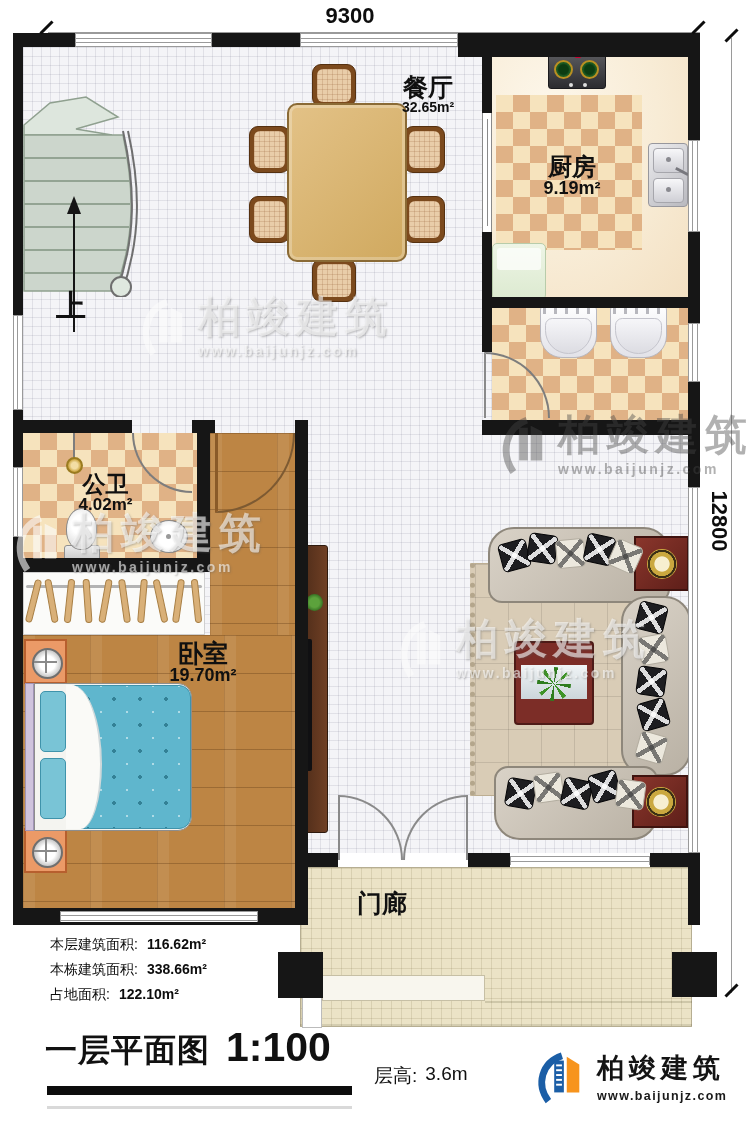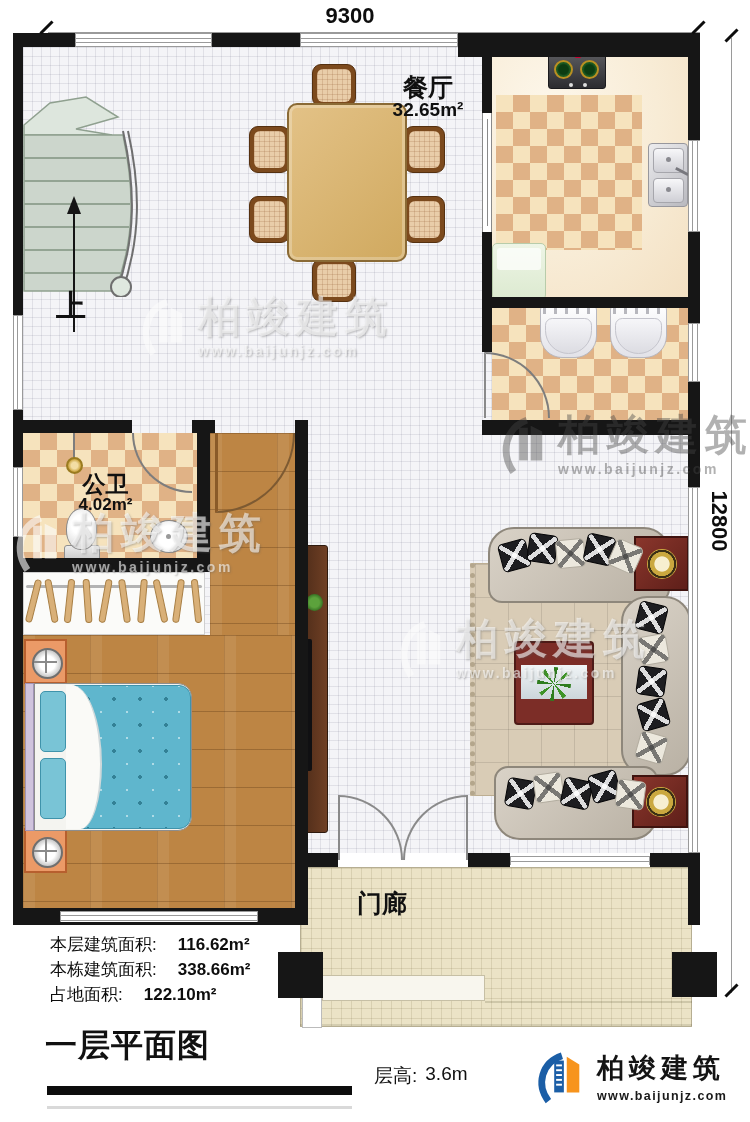--- a/index.html
+++ b/index.html
@@ -33,21 +33,21 @@
   .wm-url{font-size:14px;font-weight:700;letter-spacing:2.5px;margin-top:5px;white-space:nowrap;}
   .dim{font-weight:700;font-size:22px;color:#0d0d0d;text-align:center;z-index:8;}
   .tick{width:17px;height:3px;background:#0d0d0d;transform:rotate(-45deg);z-index:8;}
   .dimline{background:#9a9a9a;z-index:2;}
   .chair{background:#7c4a1d;border:1px solid #55300f;border-radius:9px;z-index:2;}
   .chair .cush{position:absolute;left:4px;top:4px;right:4px;bottom:4px;border-radius:6px;background:#e9cda9;background-image:linear-gradient(rgba(160,110,70,.25) 1px,transparent 1px),linear-gradient(90deg,rgba(160,110,70,.25) 1px,transparent 1px);background-size:5px 5px;}
   .washer{background:linear-gradient(#ffffff,#e2e2e8);border:1.5px solid #b7b7bf;border-radius:7px 7px 22px 22px;z-index:3;}
   .washer .drum{position:absolute;left:4px;top:14px;right:4px;bottom:3px;border:1px solid #c4c4cc;border-radius:8px 8px 26px 26px;background:linear-gradient(#f6f6f9,#dcdce2);}
   .washer .panel{position:absolute;left:2px;top:2px;right:2px;height:8px;background:repeating-linear-gradient(90deg,#9a9aa2 0 3px,transparent 3px 11px);opacity:.7;}
   .hanger{width:5px;height:42px;background:#d9b078;border:1px solid #a87f45;border-radius:4px;}
-  .stat-row{display:flex;gap:21px;font-size:17px;line-height:25px;color:#0d0d0d;}
+  .stat-row{display:flex;gap:9px;font-size:14px;line-height:25px;color:#0d0d0d;}
   .stat-label{font-weight:400;}
   .stat-value{font-weight:700;}
 </style>
 </head>
 <body>
 
 <div id="stage">
 
   <div class="abs tile" style="left:23px;top:47px;width:665px;height:806px;z-index:1"></div>
   <div class="abs marble" style="left:492px;top:57px;width:196px;height:240px;z-index:1"></div>
@@ -251,25 +251,33 @@
   <div class="abs wall" style="left:650px;top:853px;width:50px;height:14px;z-index:5"></div>
 
   <div class="abs arc" style="left:132px;top:433px;width:60px;height:60px;border-left:2px solid #7d7d7d;border-bottom:2px solid #7d7d7d;border-bottom-left-radius:100%"></div>
   <div class="abs arc" style="left:215px;top:433px;width:80px;height:80px;border-right:2px solid #7d5a32;border-bottom:2px solid #7d5a32;border-bottom-right-radius:100%;border-left:3px solid #8a5a28"></div>
   <div class="abs arc" style="left:484px;top:352px;width:66px;height:66px;border-top:2px solid #7d7d7d;border-right:2px solid #7d7d7d;border-top-right-radius:100%;border-left:2px solid #8a8a8a"></div>
   <div class="abs arc" style="left:338px;top:795px;width:65px;height:65px;border-top:2px solid #8a8a8a;border-right:2px solid #8a8a8a;border-top-right-radius:100%;border-left:2px solid #8a8a8a"></div>
   <div class="abs arc" style="left:403px;top:795px;width:65px;height:65px;border-top:2px solid #8a8a8a;border-left:2px solid #8a8a8a;border-top-left-radius:100%;border-right:2px solid #8a8a8a"></div>
 
   <div class="abs rlabel" style="left:378px;top:74px;width:100px">
     <div class="rname" style="font-size:25px">餐厅</div>
-    <div class="rarea" style="font-size:19px">32.65m²</div>
+    <div class="rarea" style="font-size:14px">32.65m²</div>
+  </div>
+  <div class="abs rlabel" style="left:512px;top:154px;width:120px">
+    <div class="rname" style="font-size:24px">厨房</div>
+    <div class="rarea" style="font-size:18px">9.19m²</div>
   </div>
   <div class="abs rlabel" style="left:58px;top:472px;width:95px">
     <div class="rname" style="font-size:23px">公卫</div>
     <div class="rarea" style="font-size:17px">4.02m²</div>
+  </div>
+  <div class="abs rlabel" style="left:153px;top:640px;width:100px">
+    <div class="rname" style="font-size:25px">卧室</div>
+    <div class="rarea" style="font-size:18px">19.70m²</div>
   </div>
   <div class="abs rlabel" style="left:343px;top:890px;width:78px">
     <div class="rname" style="font-size:25px">门廊</div>
   </div>
 
   <div class="abs wm wm-light" style="left:138px;top:296px">
     <svg width="50" height="64" viewBox="0 0 52 66">
         <path d="M30 6 C8 14 2 40 16 60" fill="none" stroke="currentColor" stroke-width="7"></path>
         <rect x="22" y="14" width="9" height="34" fill="currentColor"></rect>
         <path d="M34 12 L46 18 V48 H34 Z" fill="currentColor"></path>
@@ -332,20 +340,21 @@
       <span class="stat-value">338.66m²</span>
     </div>
     <div class="stat-row">
       <span class="stat-label">占地面积:</span>
       <span class="stat-value">122.10m²</span>
     </div>
   </div>
 
   <div class="abs" style="left:45px;top:1024px;display:flex;gap:16px;align-items:baseline;z-index:7">
     <span style="font-size:32px;font-weight:600;letter-spacing:1px">一层平面图</span>
+    <span style="font-size:41px;font-weight:600">1:100</span>
   </div>
   <div class="abs" style="left:47px;top:1086px;width:305px;height:9px;background:#0d0d0d;z-index:7"></div>
   <div class="abs" style="left:47px;top:1106px;width:305px;height:3px;background:#d9d9d9;z-index:7"></div>
 
   <div class="abs" style="left:374px;top:1063px;display:flex;gap:8px;font-size:19px;z-index:7">
     <span>层高:</span>
     <span>3.6m</span>
   </div>
 
   <div class="abs" style="left:532px;top:1048px;display:flex;gap:9px;align-items:center;z-index:7">

